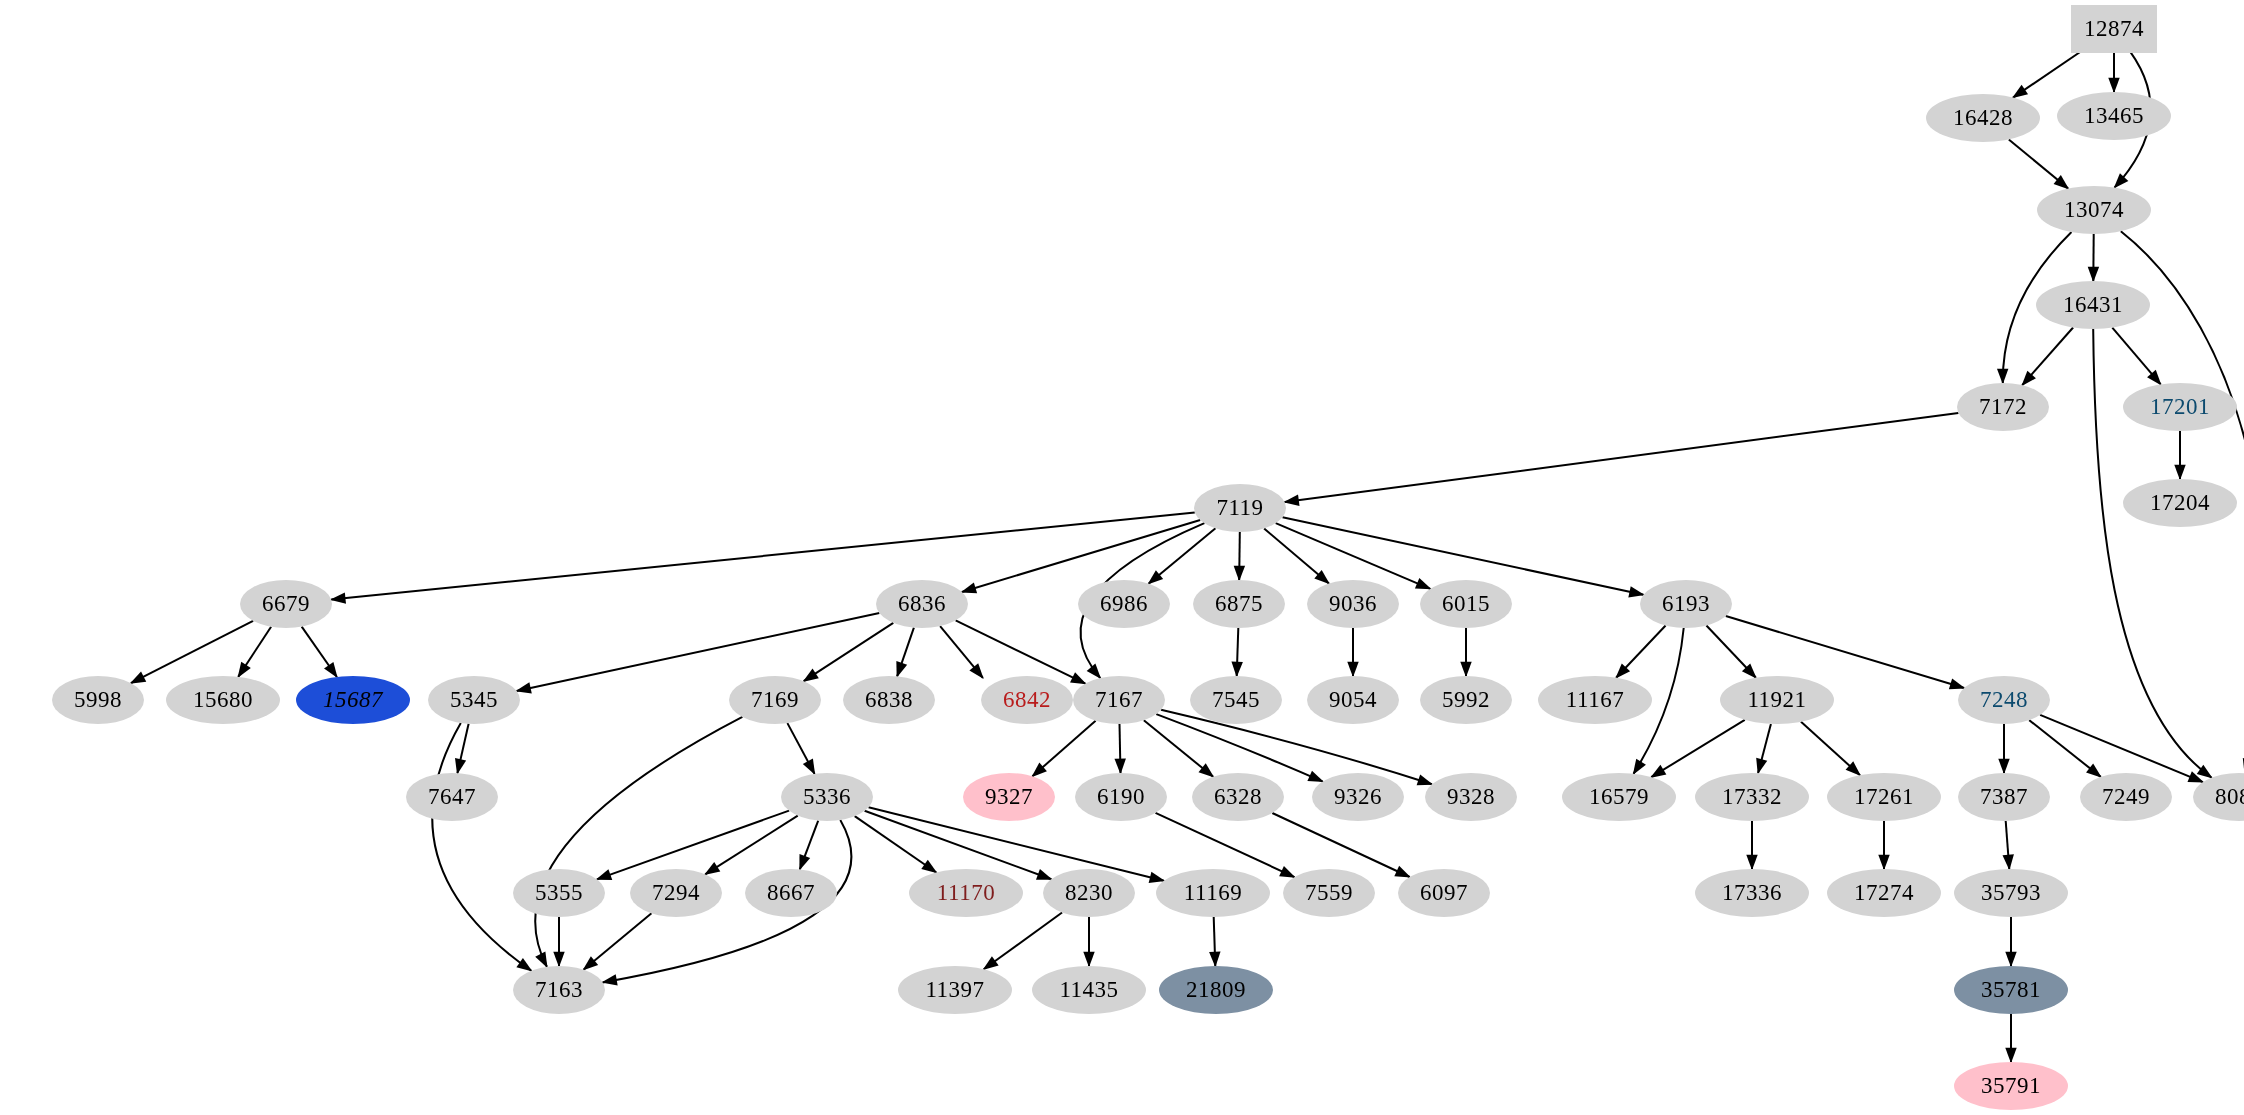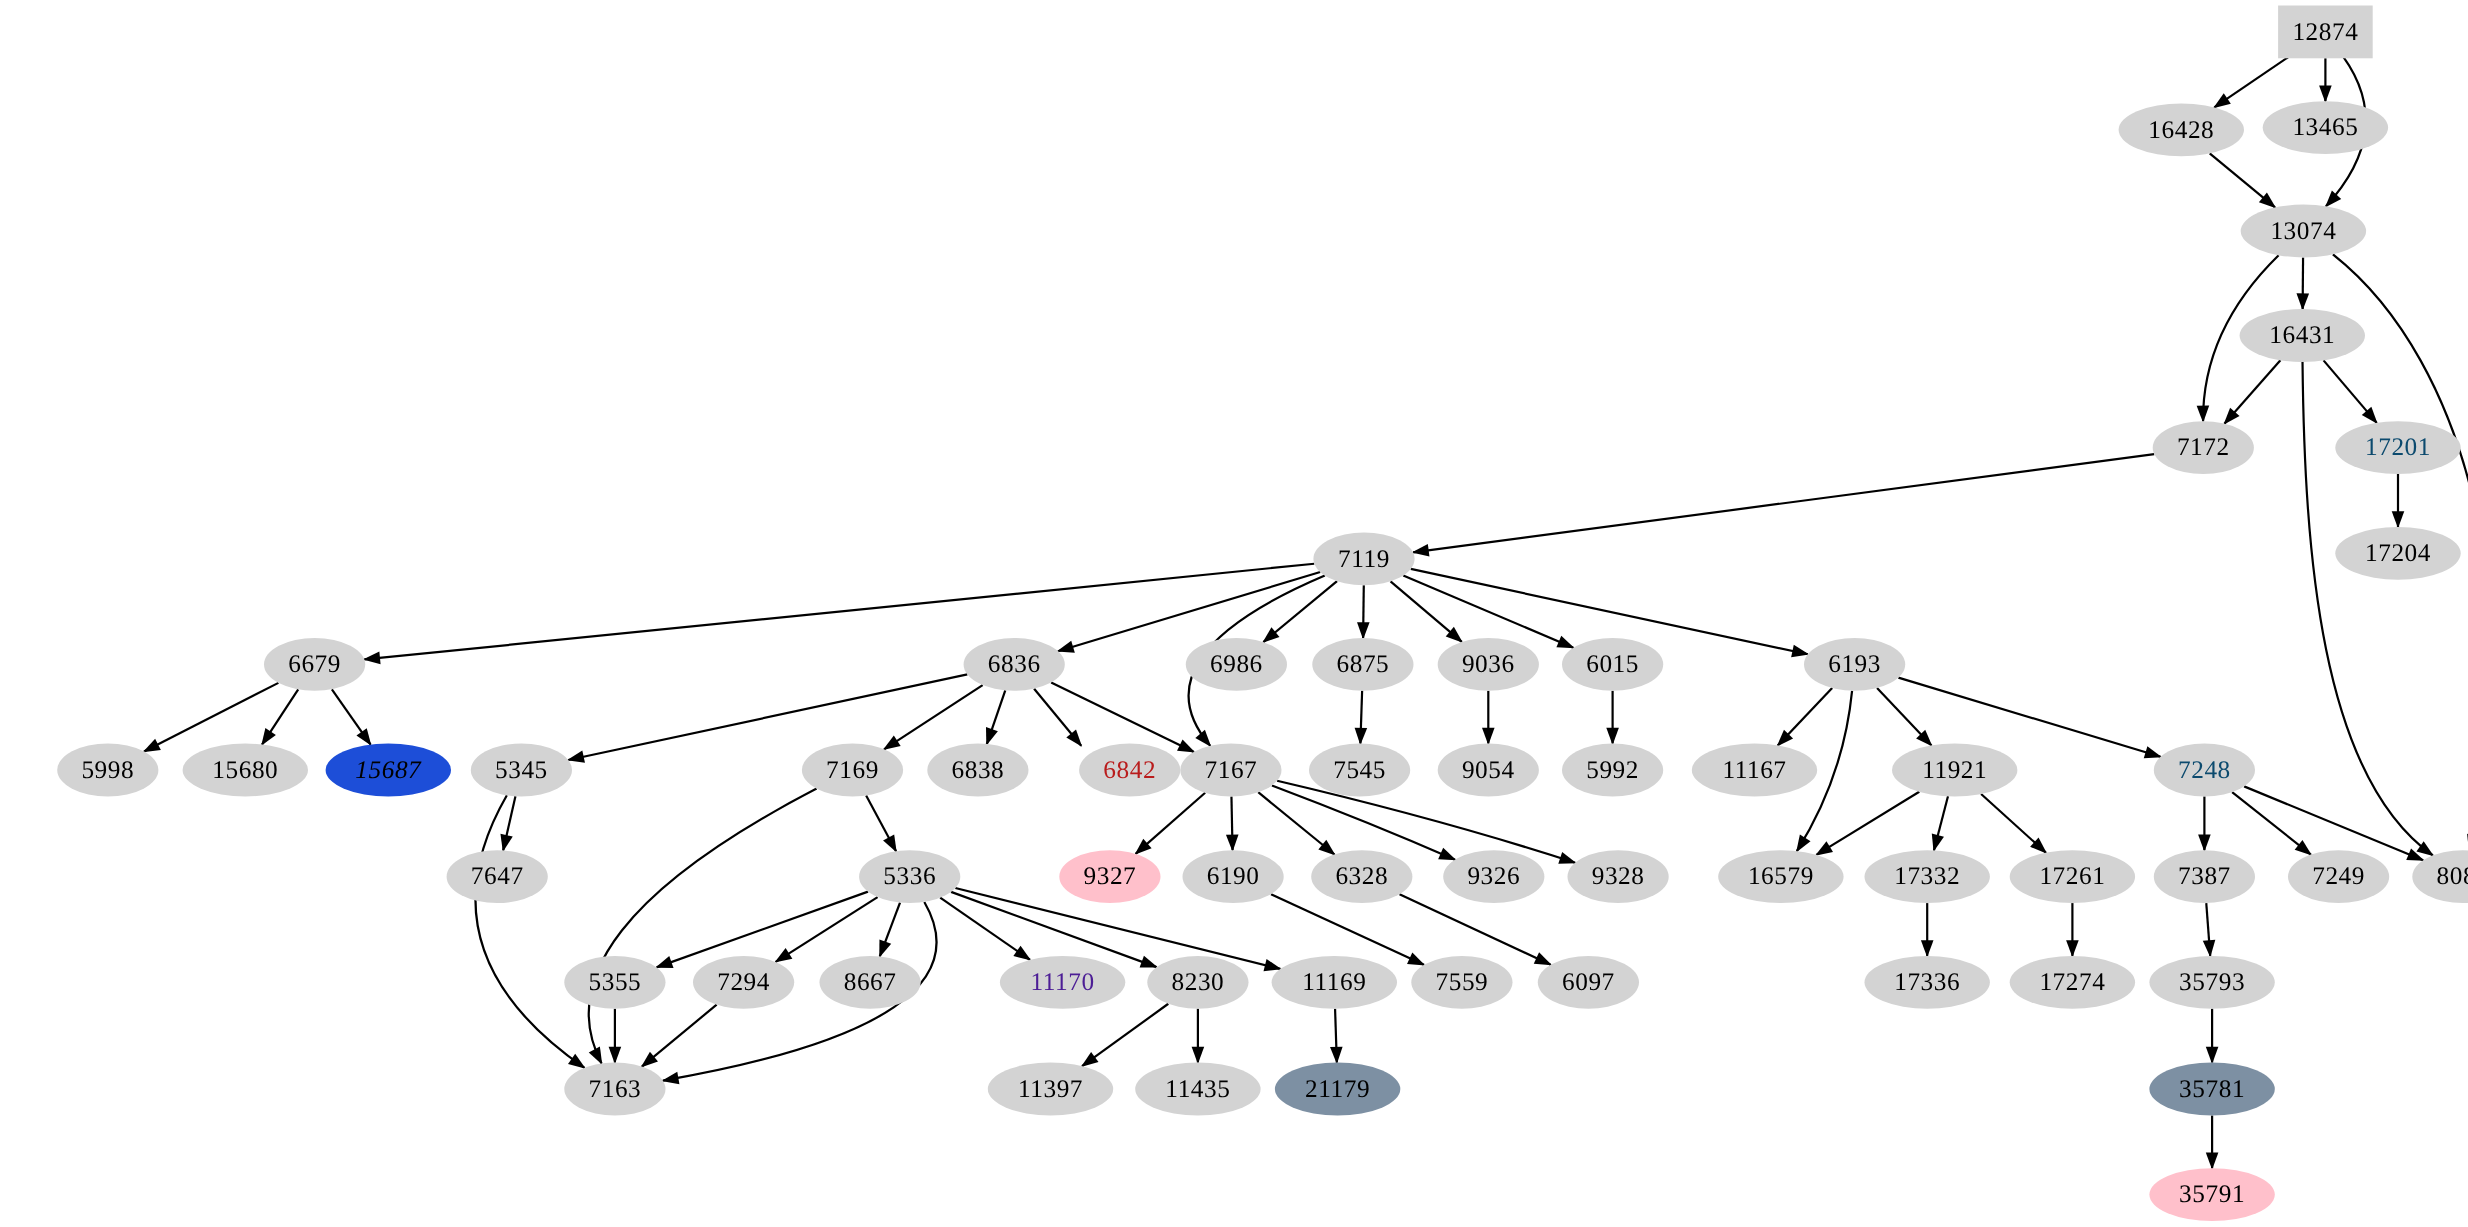--- a/index.html
+++ b/index.html
@@ -148,28 +148,28 @@
       <div class="node" style="left: 1379px; top: 773px; width: 92px; height: 48px; background: rgb(211, 211, 211); color: rgb(0, 0, 0);">9328</div>
       <div class="node" style="left: 1516px; top: 773px; width: 114px; height: 48px; background: rgb(211, 211, 211); color: rgb(0, 0, 0);">16579</div>
       <div class="node" style="left: 1649px; top: 773px; width: 114px; height: 48px; background: rgb(211, 211, 211); color: rgb(0, 0, 0);">17332</div>
       <div class="node" style="left: 1781px; top: 773px; width: 114px; height: 48px; background: rgb(211, 211, 211); color: rgb(0, 0, 0);">17261</div>
       <div class="node" style="left: 1912px; top: 773px; width: 92px; height: 48px; background: rgb(211, 211, 211); color: rgb(0, 0, 0);">7387</div>
       <div class="node" style="left: 2034px; top: 773px; width: 92px; height: 48px; background: rgb(211, 211, 211); color: rgb(0, 0, 0);">7249</div>
       <div class="node" style="left: 2147px; top: 773px; width: 92px; height: 48px; background: rgb(211, 211, 211); color: rgb(0, 0, 0);">8089</div>
       <div class="node" style="left: 467px; top: 869px; width: 92px; height: 48px; background: rgb(211, 211, 211); color: rgb(0, 0, 0);">5355</div>
       <div class="node" style="left: 584px; top: 869px; width: 92px; height: 48px; background: rgb(211, 211, 211); color: rgb(0, 0, 0);">7294</div>
       <div class="node" style="left: 699px; top: 869px; width: 92px; height: 48px; background: rgb(211, 211, 211); color: rgb(0, 0, 0);">8667</div>
-      <div class="node" style="left: 863px; top: 869px; width: 114px; height: 48px; background: rgb(211, 211, 211); color: #4c1d95;">11170</div>
+      <div class="node" style="left: 863px; top: 869px; width: 114px; height: 48px; background: rgb(211, 211, 211); color: #7f1d1d;">11170</div>
       <div class="node" style="left: 997px; top: 869px; width: 92px; height: 48px; background: rgb(211, 211, 211); color: rgb(0, 0, 0);">8230</div>
       <div class="node" style="left: 1110px; top: 869px; width: 114px; height: 48px; background: rgb(211, 211, 211); color: rgb(0, 0, 0);">11169</div>
       <div class="node" style="left: 1237px; top: 869px; width: 92px; height: 48px; background: rgb(211, 211, 211); color: rgb(0, 0, 0);">7559</div>
       <div class="node" style="left: 1352px; top: 869px; width: 92px; height: 48px; background: rgb(211, 211, 211); color: rgb(0, 0, 0);">6097</div>
       <div class="node" style="left: 1649px; top: 869px; width: 114px; height: 48px; background: rgb(211, 211, 211); color: rgb(0, 0, 0);">17336</div>
       <div class="node" style="left: 1781px; top: 869px; width: 114px; height: 48px; background: rgb(211, 211, 211); color: rgb(0, 0, 0);">17274</div>
       <div class="node" style="left: 1908px; top: 869px; width: 114px; height: 48px; background: rgb(211, 211, 211); color: rgb(0, 0, 0);">35793</div>
       <div class="node" style="left: 467px; top: 966px; width: 92px; height: 48px; background: rgb(211, 211, 211); color: rgb(0, 0, 0);">7163</div>
       <div class="node" style="left: 852px; top: 966px; width: 114px; height: 48px; background: rgb(211, 211, 211); color: rgb(0, 0, 0);">11397</div>
       <div class="node" style="left: 986px; top: 966px; width: 114px; height: 48px; background: rgb(211, 211, 211); color: rgb(0, 0, 0);">11435</div>
-      <div class="node" style="left: 1113px; top: 966px; width: 114px; height: 48px; background: rgb(125, 144, 163); color: rgb(0, 0, 0);">21179</div>
+      <div class="node" style="left: 1113px; top: 966px; width: 114px; height: 48px; background: rgb(125, 144, 163); color: rgb(0, 0, 0);">21809</div>
       <div class="node" style="left: 1908px; top: 966px; width: 114px; height: 48px; background: rgb(125, 144, 163); color: rgb(0, 0, 0);">35781</div>
       <div class="node" style="left: 1908px; top: 1062px; width: 114px; height: 48px; background: rgb(255, 192, 203); color: rgb(0, 0, 0);">35791</div>
     </div>
 </div>
 
 </body></html>

